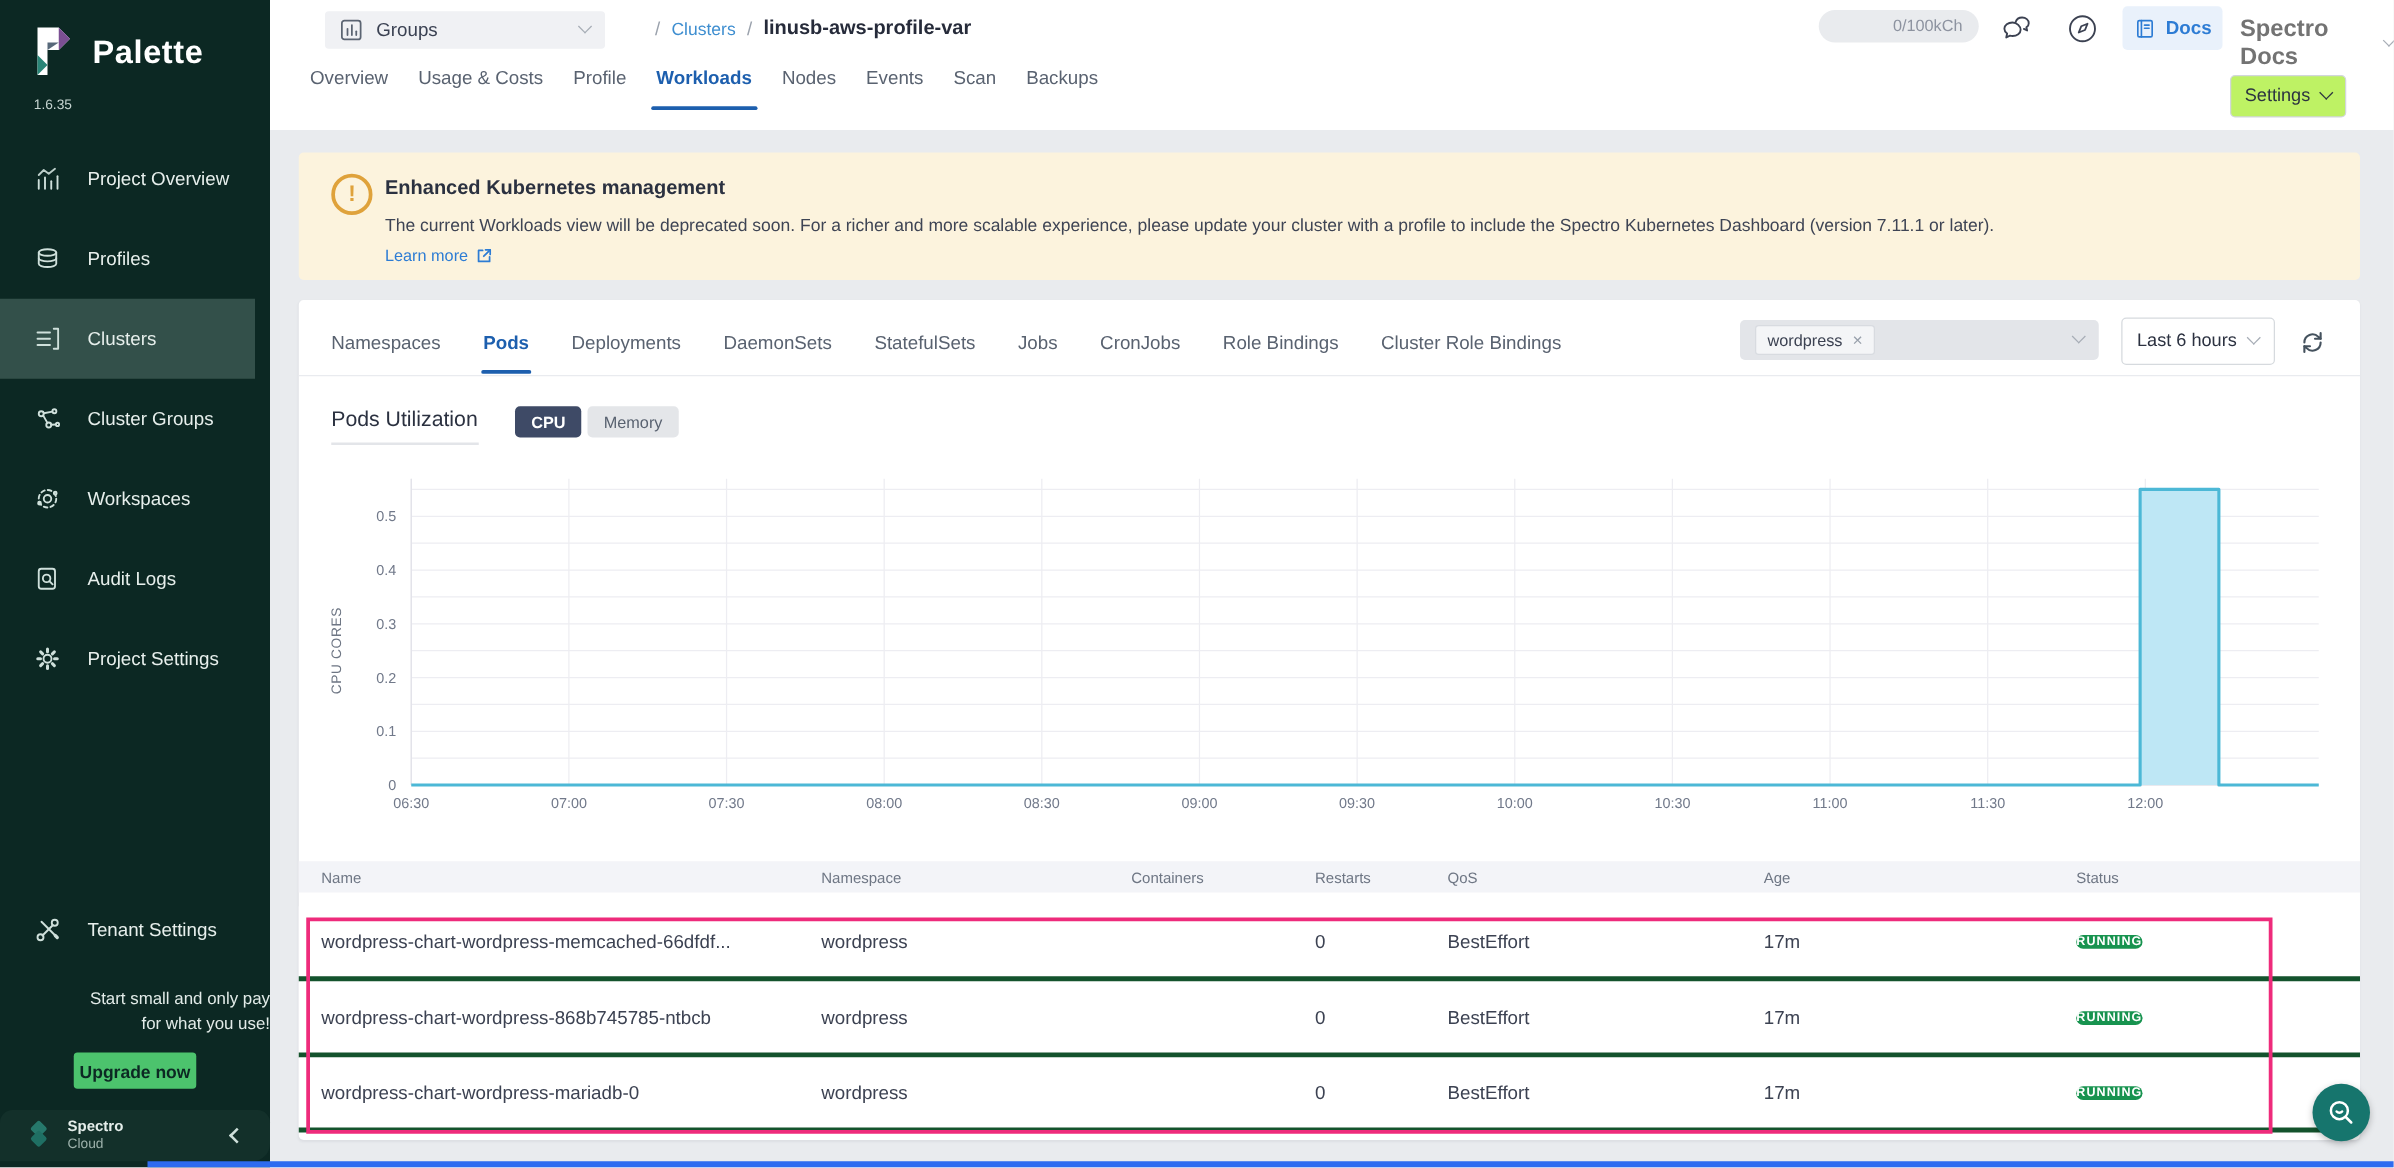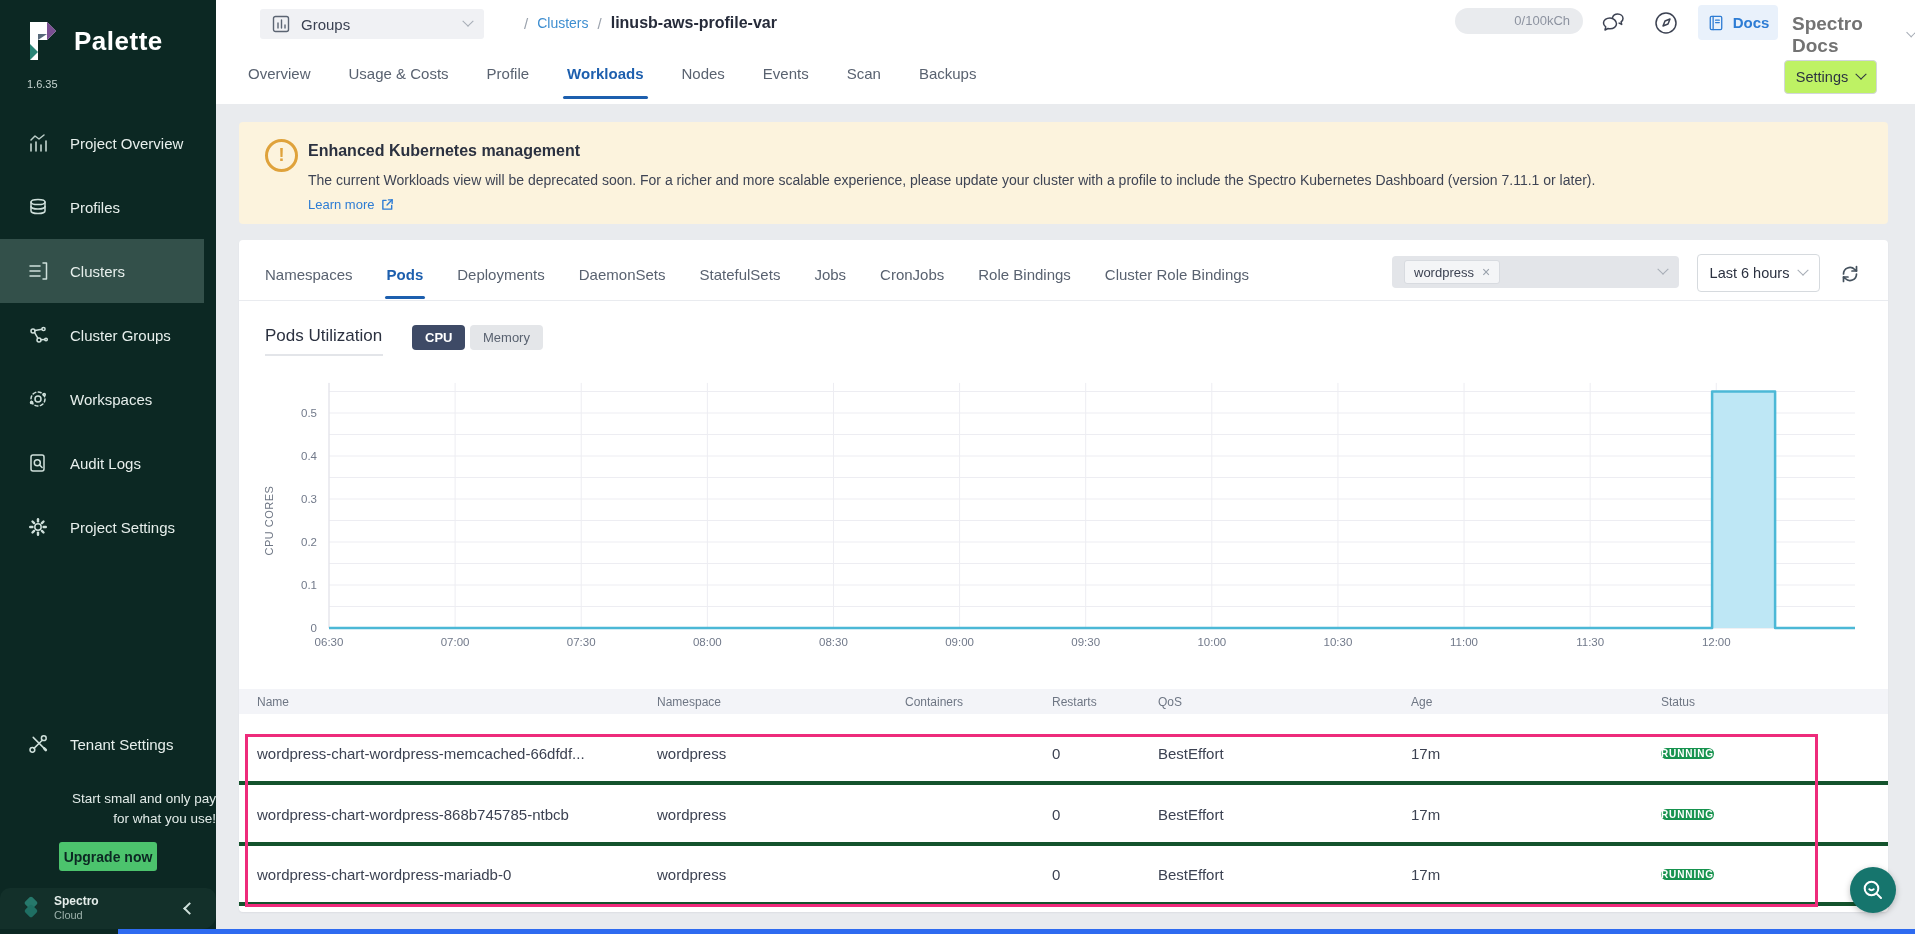--- a/index.html
+++ b/index.html
@@ -38,21 +38,21 @@
   .breadcrumb { position:absolute; left:308px; top:14px; display:flex; align-items:center; gap:9px; }
   .breadcrumb .sep { color:#9aa1ac; font-size:15px; }
   .breadcrumb .link { color:#3e8ed0; font-size:14px; cursor:pointer; }
   .breadcrumb .current { color:#262b3a; font-size:16px; font-weight:600; }
   .credits-pill { position:absolute; left:1239px; top:8px; width:128px; height:26px; background:#e9ebee; border-radius:13px; font-size:13px; color:#8d93a0; text-align:right; line-height:26px; padding-right:13px; }
   .hd-ic { position:absolute; top:9px; width:28px; height:28px; cursor:pointer; }
   .hd-ic svg { stroke:#3c4252; fill:none; stroke-width:1.5; stroke-linecap:round; stroke-linejoin:round; }
   .docs-btn { position:absolute; left:1482px; top:5px; width:80px; height:35px; background:#e9f1fb; border:none; border-radius:4px; display:flex; align-items:center; justify-content:center; gap:8px; color:#2d7cd4; font-size:15px; font-weight:600; font-family:inherit; cursor:pointer; }
   .account { position:absolute; left:1576px; top:13px; display:flex; align-items:center; gap:9px; cursor:pointer; }
   .account .lbl { font-size:19px; font-weight:700; color:#737373; }
-  .cluster-tabs { position:absolute; left:32px; top:65px; display:flex; gap:38px; }
+  .cluster-tabs { position:absolute; left:32px; top:54px; display:flex; gap:24px; }
   .ctab { font-size:15px; color:#596270; cursor:pointer; position:relative; padding-bottom:6px; }
   .ctab.active { color:#1d5fae; font-weight:700; }
   .ctab.active::after { content:""; position:absolute; left:-4px; right:-4px; top:31px; height:3px; background:#1d5fae; border-radius:2px; }
   .settings-btn { position:absolute; left:1568px; top:60px; width:93px; height:34px; background:#bef264; border:1px solid #d2d6db; border-radius:4px; display:flex; align-items:center; justify-content:center; gap:9px; font-size:14.5px; color:#2c3340; font-family:inherit; cursor:pointer; }
   .settings-btn .chev { border-color:#2c3340; }
 
   
   .banner { position:absolute; left:239px; top:122px; width:1649px; height:102px; background:#fcf3dd; border-radius:4px; z-index:2; }
   .banner-icon { position:absolute; left:26px; top:17px; width:33px; height:33px; border:3px solid #dfa23b; border-radius:50%; color:#dfa23b; text-align:center; font-weight:700; font-size:18px; line-height:27px; }
   .banner-title { position:absolute; left:69px; top:20px; font-size:16px; font-weight:600; color:#2b3140; }

